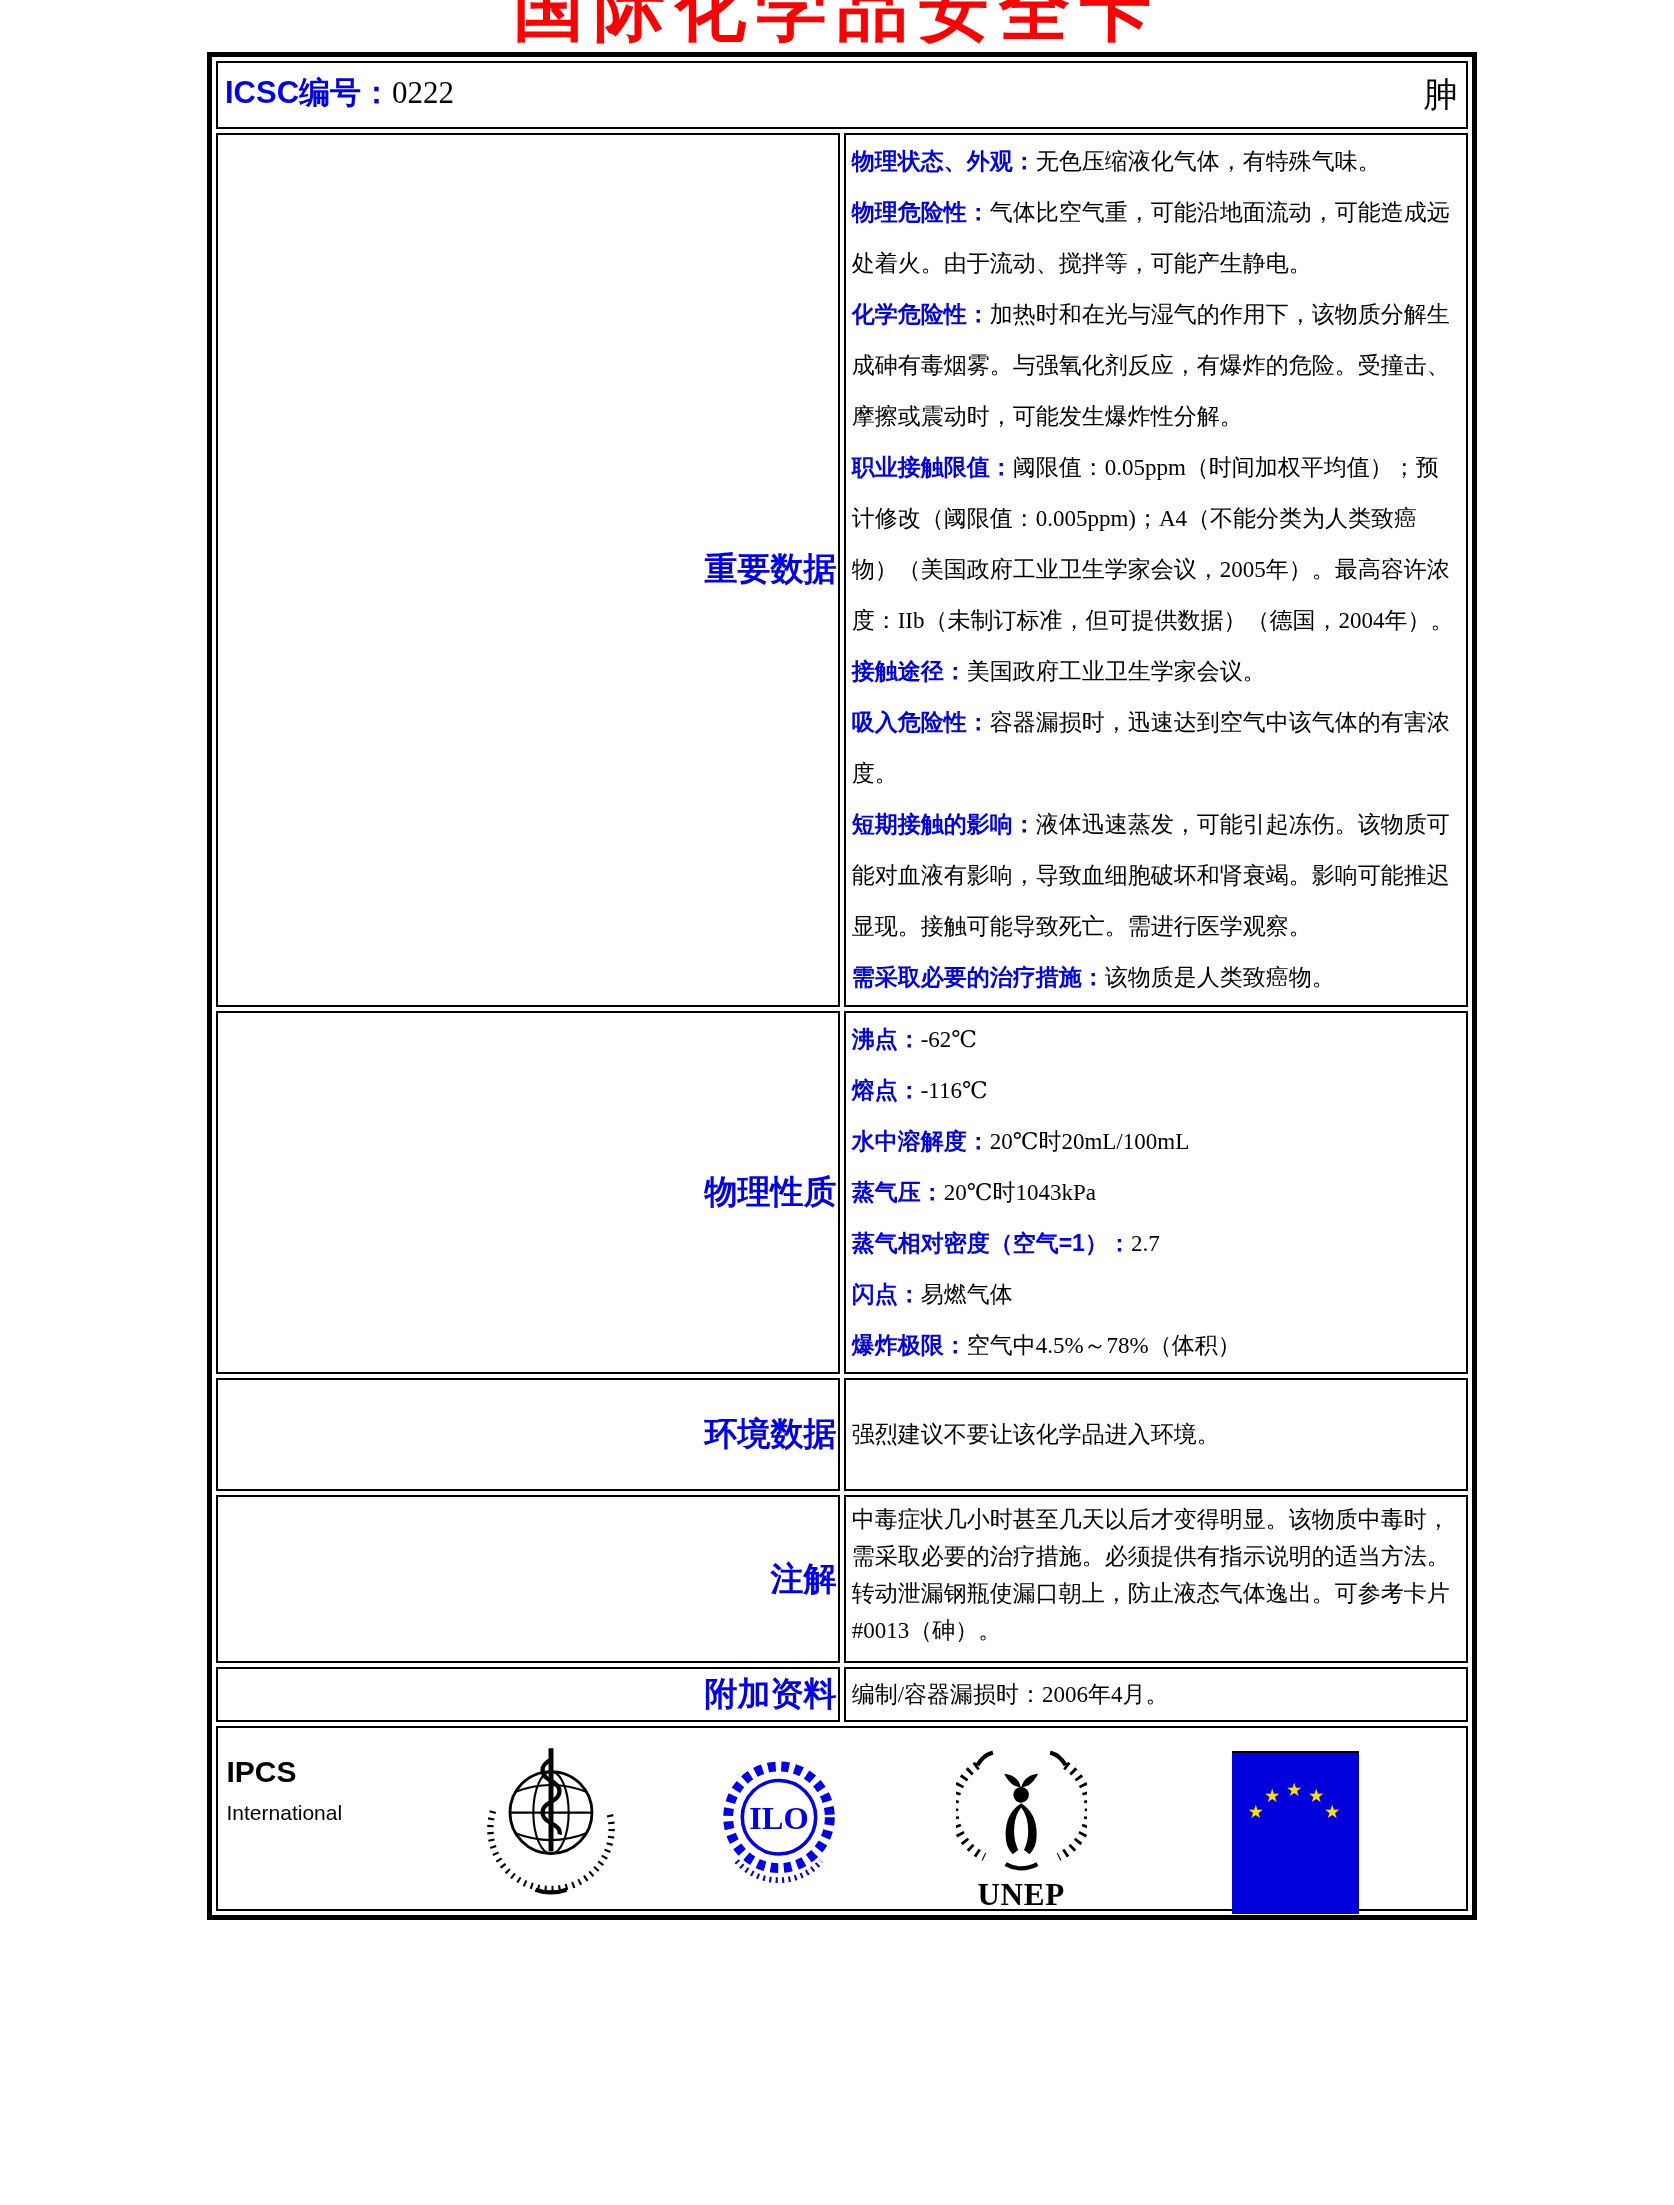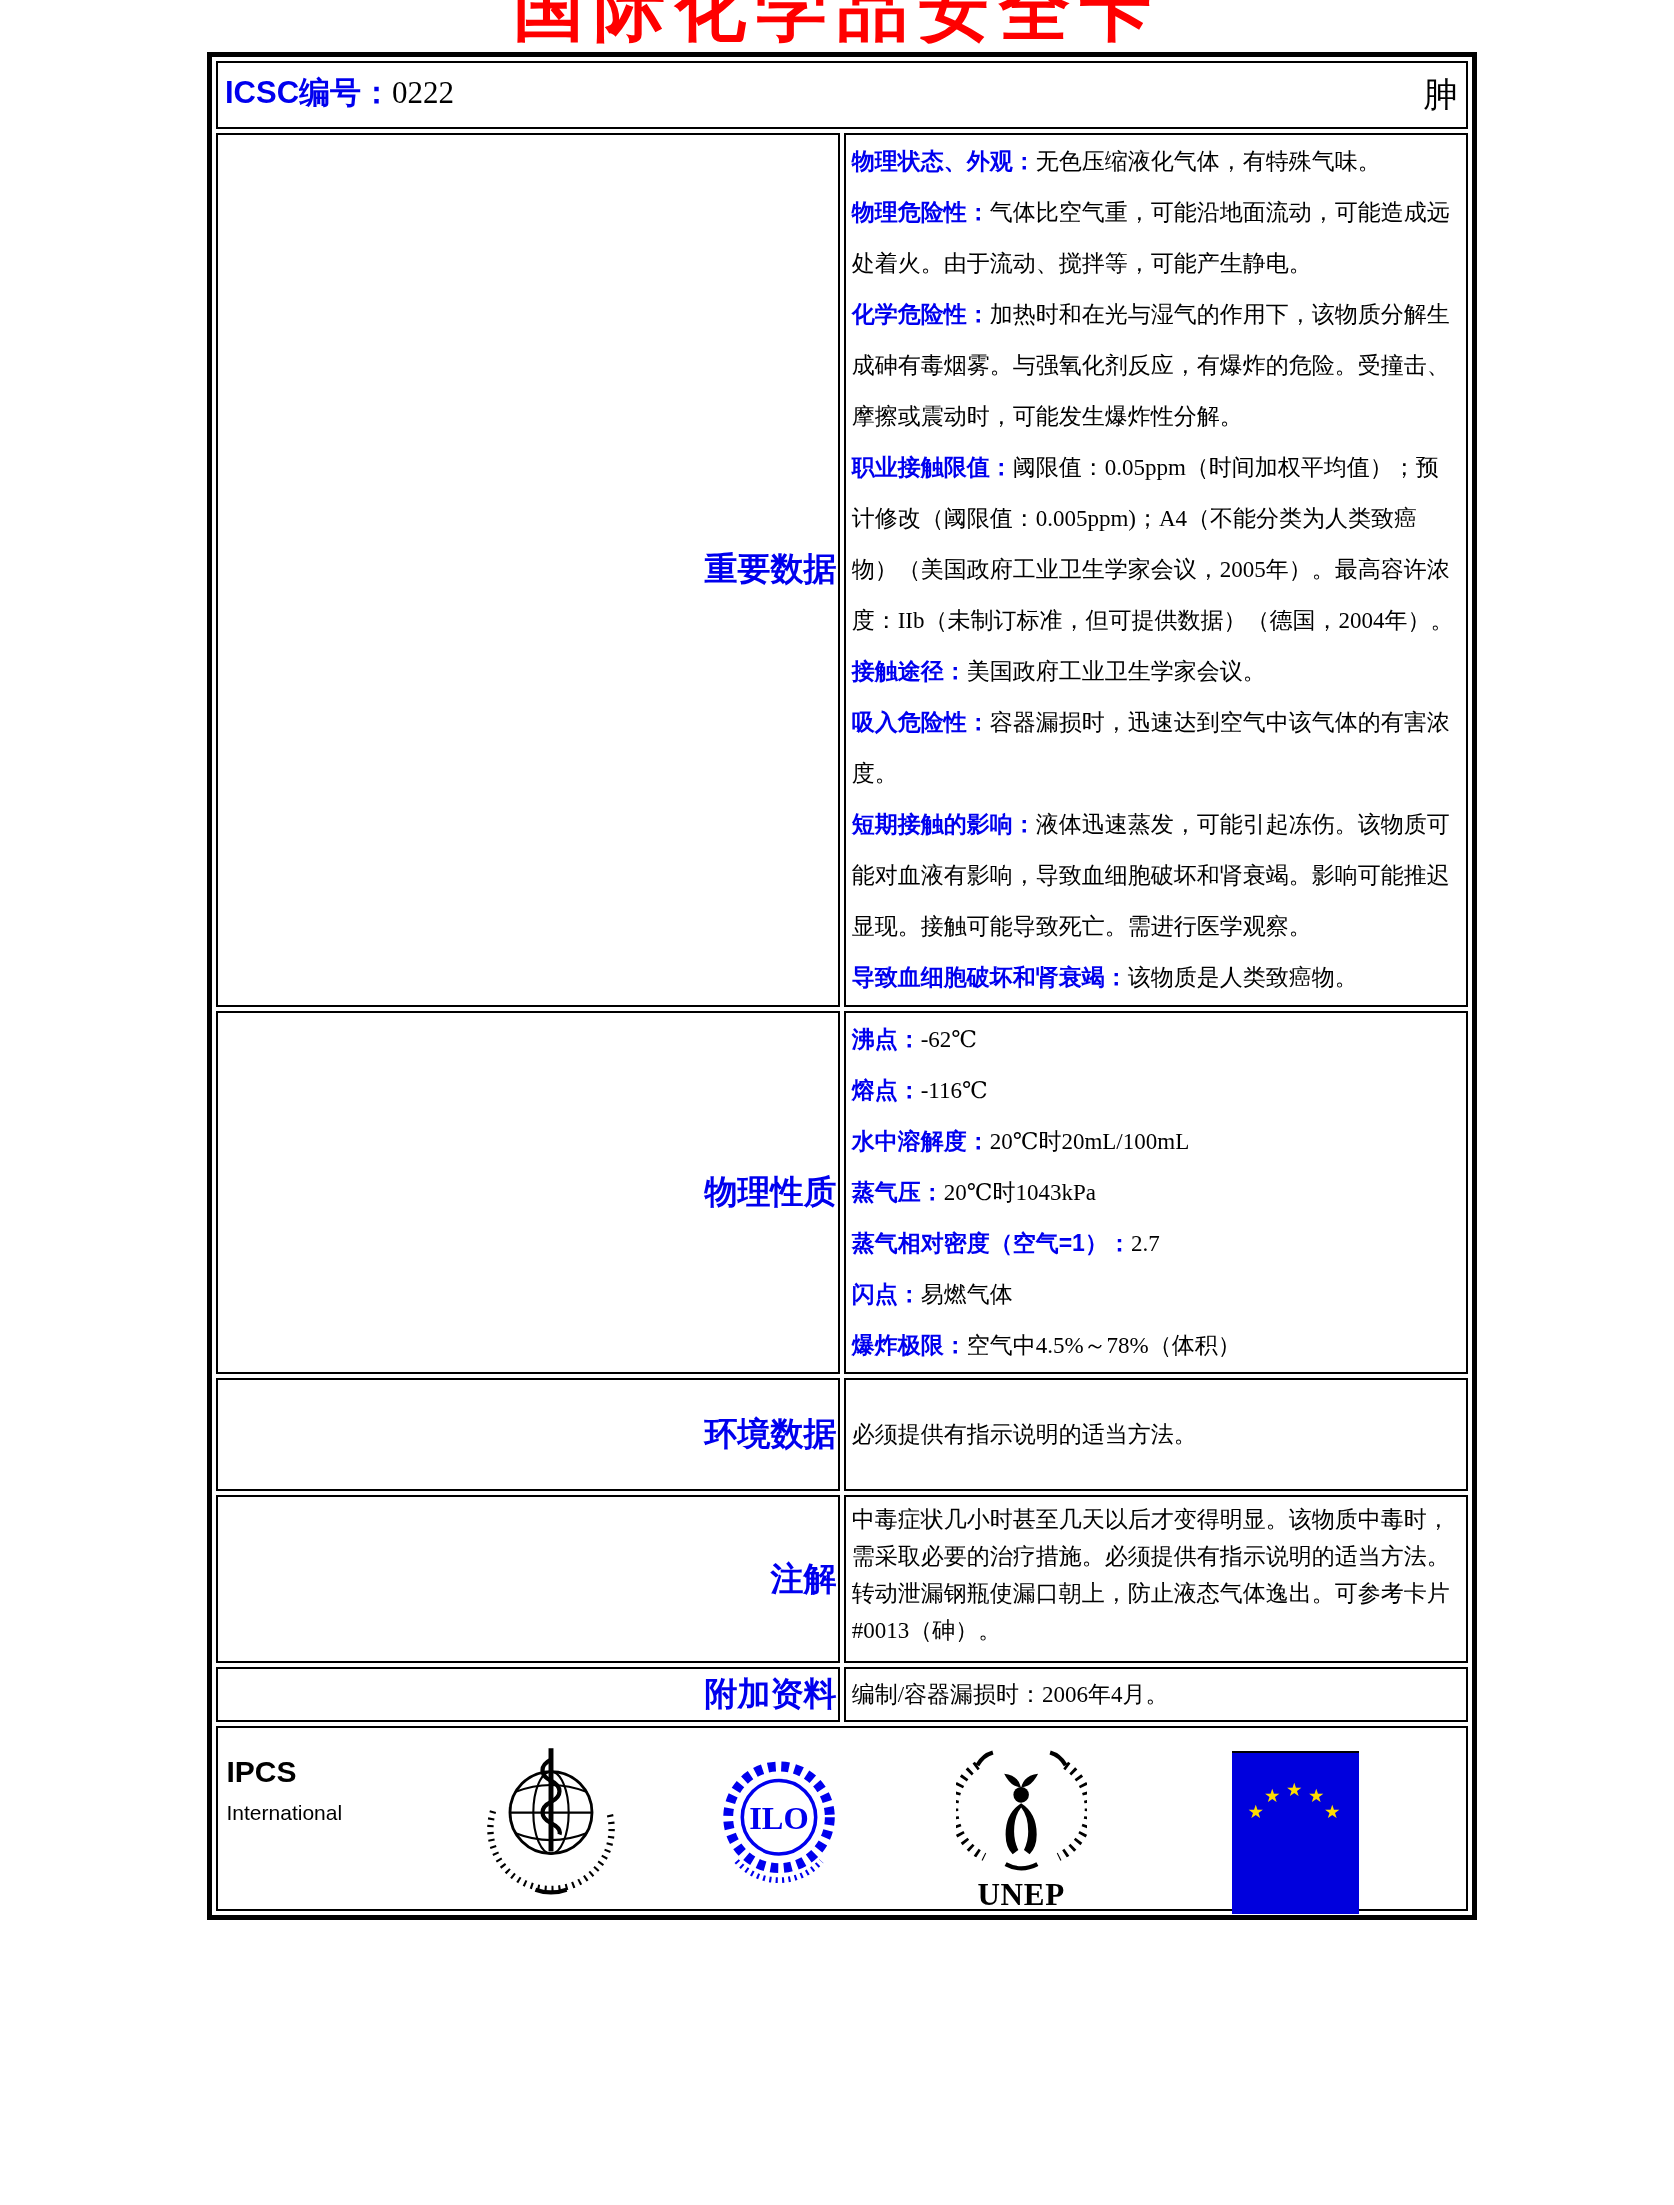--- a/index.html
+++ b/index.html
@@ -57,41 +57,41 @@
     <tr>
       <td class="rowlabel">重要数据</td>
       <td class="content">
         <p><span class="plabel">物理状态、外观：</span><span>无色压缩液化气体，有特殊气味。</span></p>
         <p><span class="plabel">物理危险性：</span><span>气体比空气重，可能沿地面流动，可能造成远处着火。由于流动、搅拌等，可能产生静电。</span></p>
         <p><span class="plabel">化学危险性：</span><span>加热时和在光与湿气的作用下，该物质分解生成砷有毒烟雾。与强氧化剂反应，有爆炸的危险。受撞击、摩擦或震动时，可能发生爆炸性分解。</span></p>
         <p><span class="plabel">职业接触限值：</span><span>阈限值：0.05ppm（时间加权平均值）；预计修改（阈限值：0.005ppm)；A4（不能分类为人类致癌物）（美国政府工业卫生学家会议，2005年）。最高容许浓度：IIb（未制订标准，但可提供数据）（德国，2004年）。</span></p>
         <p><span class="plabel">接触途径：</span><span>美国政府工业卫生学家会议。</span></p>
         <p><span class="plabel">吸入危险性：</span><span>容器漏损时，迅速达到空气中该气体的有害浓度。</span></p>
         <p><span class="plabel">短期接触的影响：</span><span>液体迅速蒸发，可能引起冻伤。该物质可能对血液有影响，导致血细胞破坏和肾衰竭。影响可能推迟显现。接触可能导致死亡。需进行医学观察。</span></p>
-        <p><span class="plabel">导致血细胞破坏和肾衰竭：</span><span>该物质是人类致癌物。</span></p>
+        <p><span class="plabel">需采取必要的治疗措施：</span><span>该物质是人类致癌物。</span></p>
       </td>
     </tr>
 
     <tr>
       <td class="rowlabel">物理性质</td>
       <td class="content">
         <p><span class="plabel">沸点：</span><span>-62℃</span></p>
         <p><span class="plabel">熔点：</span><span>-116℃</span></p>
         <p><span class="plabel">水中溶解度：</span><span>20℃时20mL/100mL</span></p>
         <p><span class="plabel">蒸气压：</span><span>20℃时1043kPa</span></p>
         <p><span class="plabel">蒸气相对密度（空气=1）：</span><span>2.7</span></p>
         <p><span class="plabel">闪点：</span><span>易燃气体</span></p>
         <p><span class="plabel">爆炸极限：</span><span>空气中4.5%～78%（体积）</span></p>
       </td>
     </tr>
 
     <tr>
       <td class="rowlabel">环境数据</td>
       <td class="content env-cell">
-        <p>必须提供有指示说明的适当方法。</p>
+        <p>强烈建议不要让该化学品进入环境。</p>
       </td>
     </tr>
 
     <tr>
       <td class="rowlabel">注解</td>
       <td class="content notes-cell">
         <p>中毒症状几小时甚至几天以后才变得明显。该物质中毒时，需采取必要的治疗措施。必须提供有指示说明的适当方法。转动泄漏钢瓶使漏口朝上，防止液态气体逸出。可参考卡片#0013（砷）。</p>
       </td>
     </tr>
 

